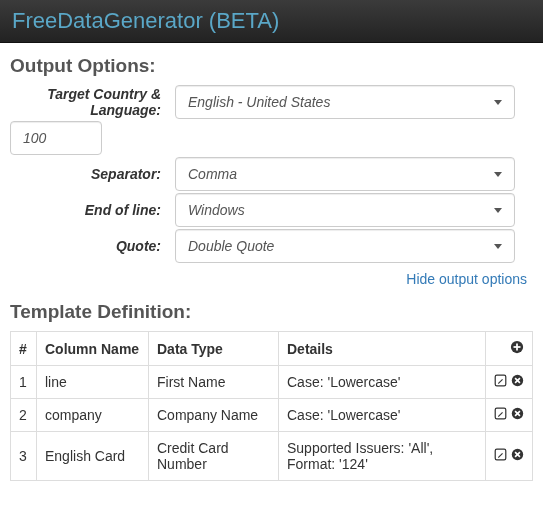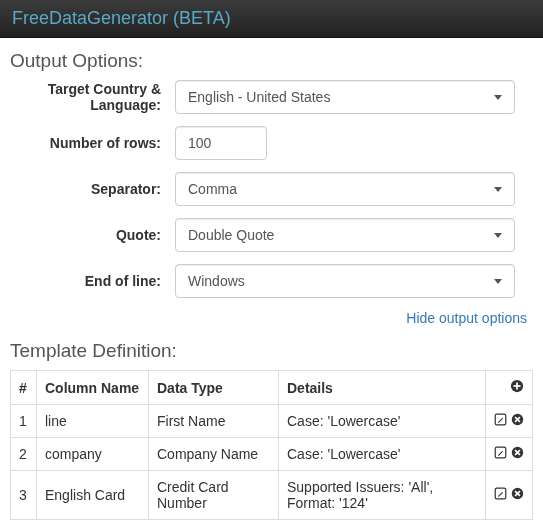--- a/index.html
+++ b/index.html
@@ -11,34 +11,35 @@
     background: #fff;
     width: 543px;
   }
   .navbar {
     background: linear-gradient(to bottom, #3b3b3b, #222);
     border-bottom: 1px solid #111;
     padding: 8px 12px;
   }
   .navbar-brand {
     color: #5aa7c7;
-    font-size: 18px;
+    font-size: 22px;
     font-weight: 400;
   }
   .content { padding: 6px 10px 14px 10px; }
   .section-header {
     font-size: 19px;
-    font-weight: 400;
+    font-weight: 700;
     color: #555;
     margin: 6px 0 8px 0;
   }
   .form-row {
     display: flex;
     align-items: center;
-    margin-bottom: 12px;
+    margin-bottom: 2px;
+    font-style: italic;
   }
   .form-label {
     width: 165px;
     text-align: right;
     font-weight: 700;
     color: #333;
     font-size: 14px;
     padding-right: 14px;
   }
   .form-control-wrap { flex: 1; }
@@ -102,53 +103,52 @@
     <div class="form-label">Target Country &amp; Language:</div>
     <div class="form-control-wrap">
       <div class="form-select">
         <span>English - United States</span>
         <span class="caret"></span>
       </div>
     </div>
   </div>
 
   <div class="form-row">
-    <div class="form-label">Number of rows:</div>
     <div class="form-control-wrap">
       <div class="form-input">
         <span>100</span>
       </div>
     </div>
   </div>
 
   <div class="form-row">
     <div class="form-label">Separator:</div>
     <div class="form-control-wrap">
       <div class="form-select">
         <span>Comma</span>
         <span class="caret"></span>
       </div>
     </div>
   </div>
 
   <div class="form-row">
+    <div class="form-label">End of line:</div>
+    <div class="form-control-wrap">
+      <div class="form-select">
+        <span>Windows</span>
+        <span class="caret"></span>
+      </div>
+    </div>
+  </div>
+
+  <div class="form-row">
     <div class="form-label">Quote:</div>
     <div class="form-control-wrap">
       <div class="form-select">
         <span>Double Quote</span>
-        <span class="caret"></span>
-      </div>
-    </div>
-  </div>
-
-  <div class="form-row">
-    <div class="form-label">End of line:</div>
-    <div class="form-control-wrap">
-      <div class="form-select">
-        <span>Windows</span>
         <span class="caret"></span>
       </div>
     </div>
   </div>
 
   <div class="link-row">
     <span class="link">Hide output options</span>
   </div>
 
   <div class="section-header">Template Definition:</div>

